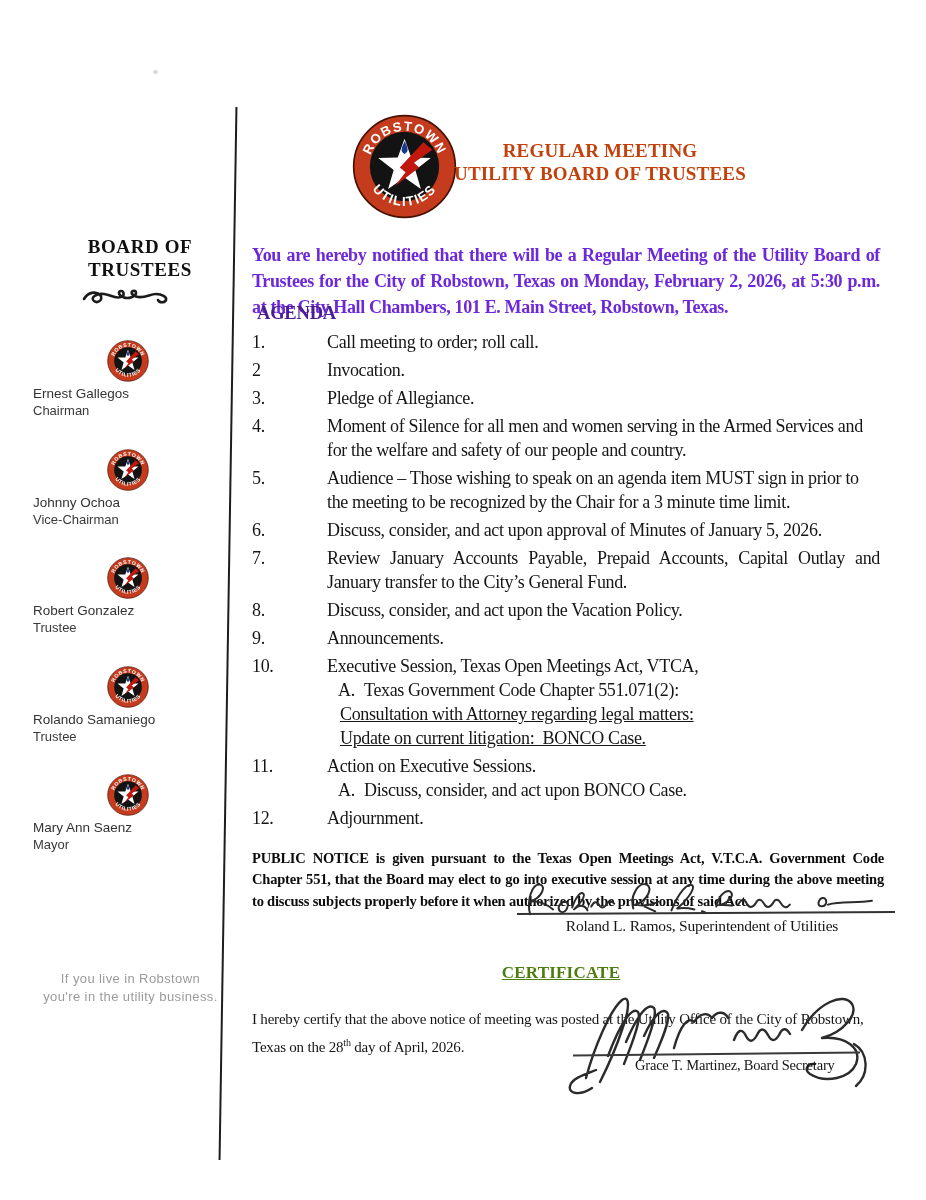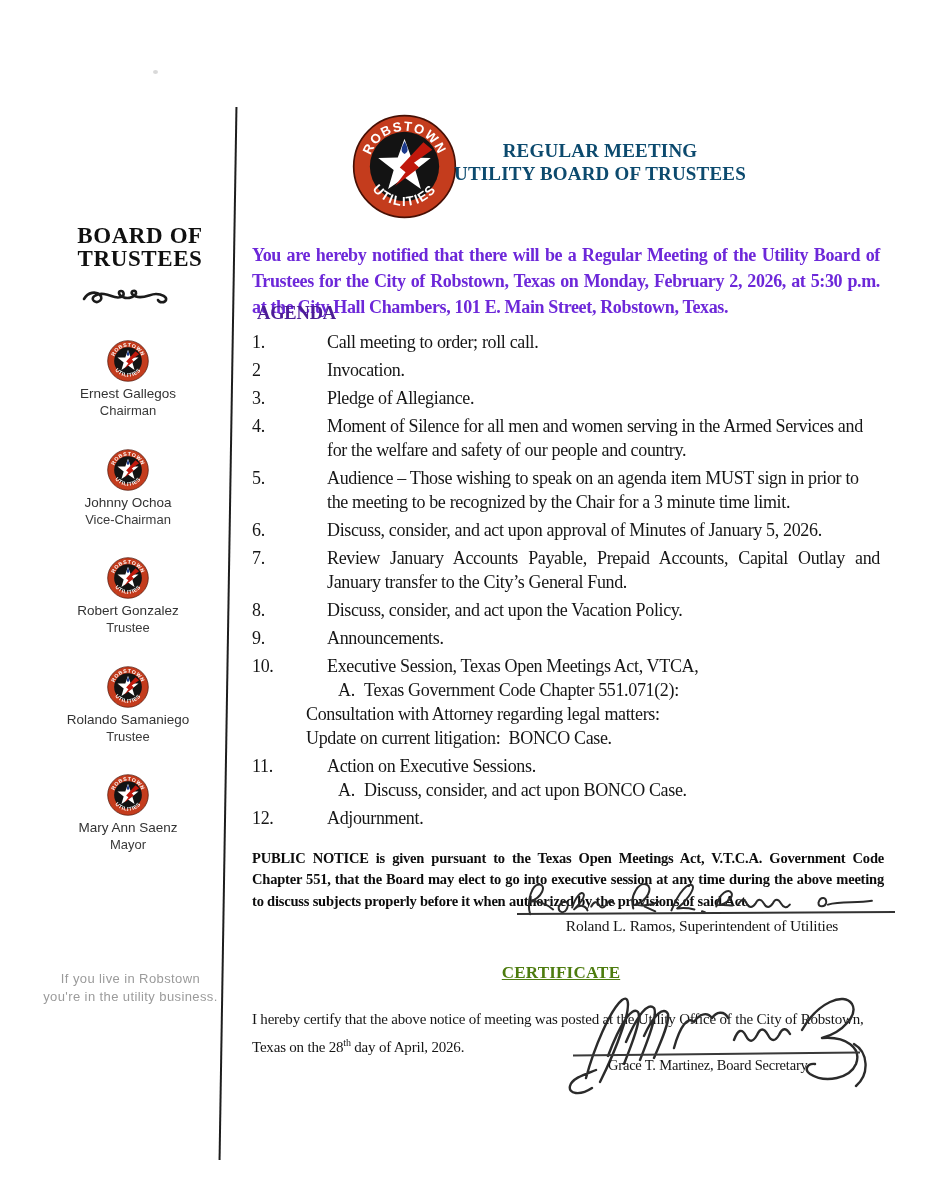--- a/index.html
+++ b/index.html
@@ -10,65 +10,65 @@
   }
   .abs { position:absolute; }
 
   
   .divider { left:227px; top:107px; width:1.8px; height:1053px; background:#1d1d1d; transform:rotate(0.92deg); }
   .speck { left:153px; top:70px; width:5px; height:4px; background:#d9d9d9; border-radius:50%; }
 
   
   .header-logo { left:352px; top:114px; width:105px; height:105px; }
   .header-title { left:450px; top:139px; width:300px; text-align:center;
-    font-weight:bold; font-size:19px; line-height:23px; letter-spacing:0.2px; color:#0c4a6e; }
-
-  
-  .sb-title { left:50px; top:224px; width:180px; text-align:center;
-    font-weight:bold; font-size:23px; line-height:23px; letter-spacing:0.6px; color:#101010; }
+    font-weight:bold; font-size:19px; line-height:23px; letter-spacing:0.2px; color:#c2410c; }
+
+  
+  .sb-title { left:50px; top:235px; width:180px; text-align:center;
+    font-weight:bold; font-size:19px; line-height:23px; letter-spacing:0.6px; color:#101010; }
   .sb-flourish { left:80px; top:286px; width:92px; height:22px; }
-  .member { left:33px; width:190px; text-align:center; font-family:"Liberation Sans", sans-serif; }
+  .member { left:33px; width:190px; text-align:left; font-family:"Liberation Sans", sans-serif; }
   .member .mlogo { width:42px; height:42px; display:block; margin:0 auto; }
   .member .mname { display:block; margin-top:3px; font-size:13.5px; line-height:17px; color:#333; }
   .member .mtitle { display:block; font-size:13px; line-height:17px; color:#3a3a3a; }
   .tagline { left:38px; top:950px; width:185px; text-align:center;
     font-family:"Liberation Sans", sans-serif; font-size:13px; line-height:18px;
     color:#9b9b9b; letter-spacing:0.4px;margin-top:20px; }
 
   
   .notice { left:252px; top:224px; width:628px; font-weight:bold; font-size:18px;
     line-height:26px; letter-spacing:-0.35px; text-align:justify; color:#6d28d9; }
   .agenda-head { left:257px; top:303px; font-weight:bold; font-size:18.5px; letter-spacing:-0.2px; color:#4c1d95; }
   .agenda { left:252px; top:330px; width:628px; font-size:18px; line-height:24px; letter-spacing:-0.35px; }
   .agenda-item { margin-bottom:4px; }
   .ag-row { display:flex; }
   .ag-num { width:48px; flex:none; }
   .ag-text { flex:1;margin-left:27px; }
   .ag-text.just { text-align:justify; }
   .sub-first { margin-left:86px; display:flex; }
   .sub-label { width:26px; flex:none; }
-  .sub-cont { margin-left:54px; white-space:pre-wrap; }
+  .sub-cont { margin-left:88px; white-space:pre-wrap;text-decoration:underline; }
 
   .public-notice { left:252px; top:833px; width:632px; font-weight:bold; font-size:14.5px;
     line-height:21.5px; letter-spacing:-0.2px; text-align:justify; color:#0c0c0c; }
 
   .sig { pointer-events:none; }
   .sig path { fill:none; stroke:#2b2b2b; stroke-linecap:round; stroke-linejoin:round; }
   .sig1 { left:512px; top:876px; width:380px; height:42px; }
   .sigline1 { left:517px; top:912px; width:378px; height:1.6px; background:#333; transform:rotate(-0.3deg); }
   .sig1-label { left:402px; top:917px; width:600px; text-align:center; font-size:15.5px; letter-spacing:-0.2px; }
 
   .cert-head { left:255px; top:963px; width:612px; text-align:center; font-weight:bold;
     font-size:17px; letter-spacing:0.2px; text-decoration:underline; color:#4d7c0f; }
   .cert-text { left:252px; top:993px; width:628px; font-size:15px; line-height:23px; letter-spacing:-0.2px; }
   .cert-text sup { font-size:10px; }
 
   .sig2 { left:556px; top:986px; width:345px; height:112px; }
   .sigline2 { left:573px; top:1053px; width:287px; height:1.5px; background:#3a3a3a; transform:rotate(-0.6deg); }
-  .sig2-label { left:608px; top:1057px; font-size:14.5px; letter-spacing:-0.2px; white-space:nowrap; }
+  .sig2-label { left:635px; top:1057px; font-size:14.5px; letter-spacing:-0.2px; white-space:nowrap; }
 </style>
 </head>
 <body>
 
 <svg width="0" height="0" style="position:absolute" aria-hidden="true">
   <symbol id="rlogo" viewBox="0 0 100 100">
     <circle cx="50" cy="50" r="48.4" fill="#c43c1d" stroke="#471005" stroke-width="1.6"></circle>
     <circle cx="50" cy="50" r="33" fill="#131313"></circle>
     <polygon points="50,23.5 56.4,41.5 75,41.9 60.3,53.4 65.6,71.5 50,60.5 34.4,71.5 39.7,53.4 25,41.9 43.6,41.5" fill="#ffffff"></polygon>
     <path d="M68,27 L76.5,34 L59,46.5 L64,51 L41,68.5 L51,55.5 L45.5,51 Z" fill="#c0180c"></path>

